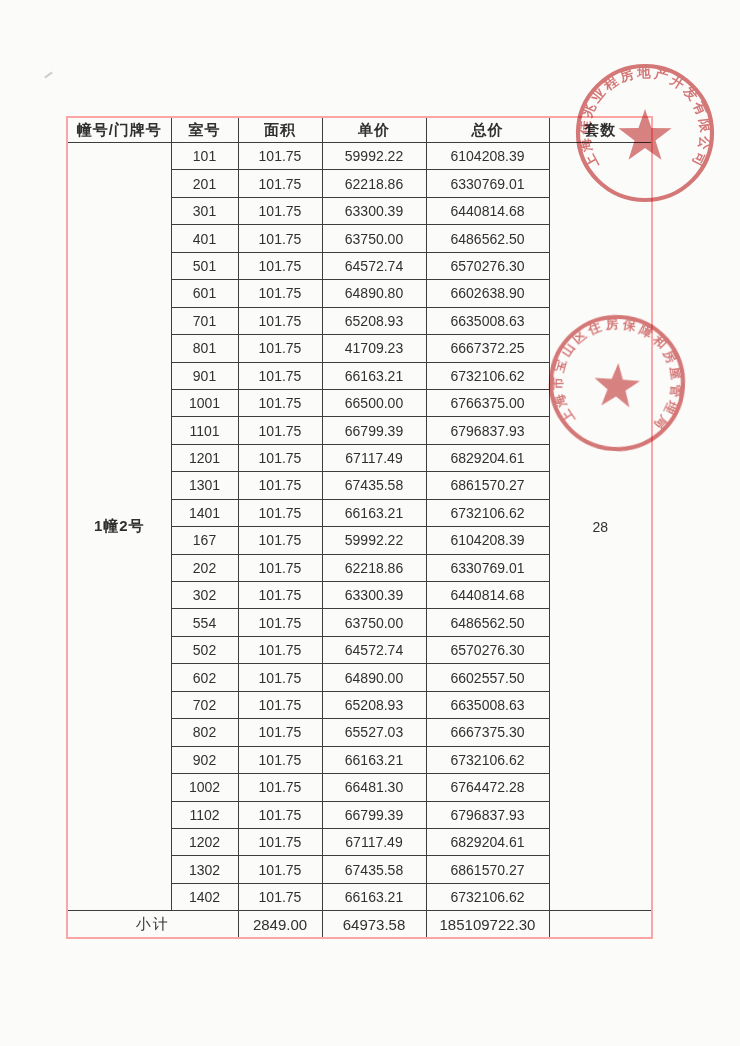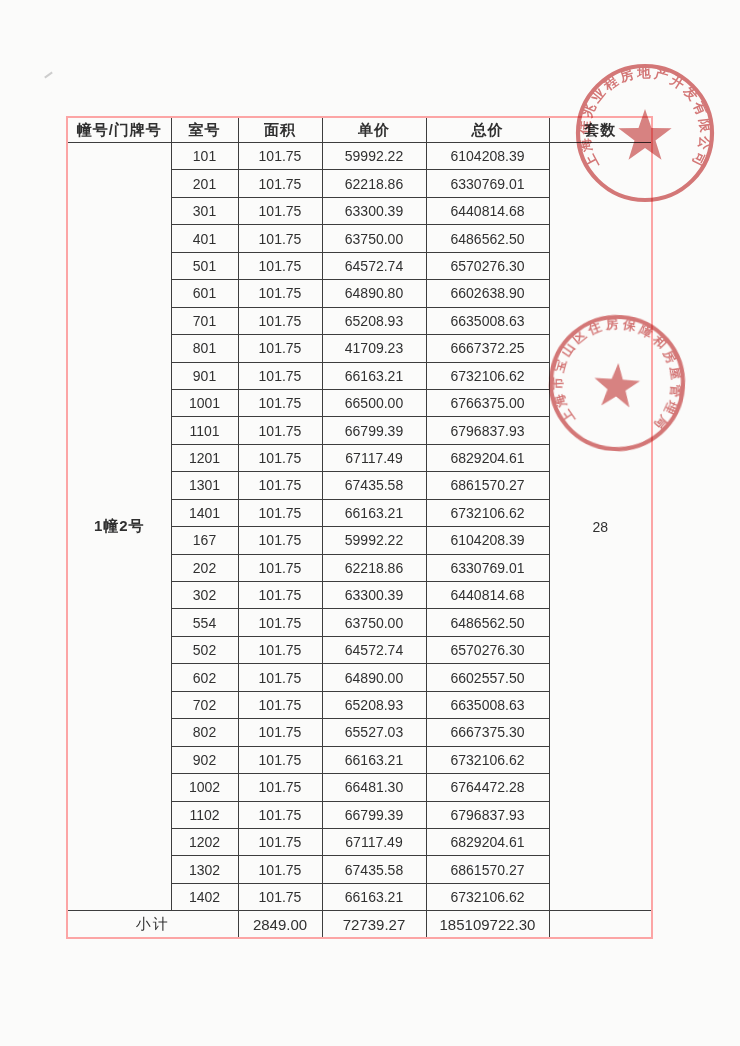--- a/index.html
+++ b/index.html
@@ -273,21 +273,21 @@
           <td>1402</td>
           <td>101.75</td>
           <td>66163.21</td>
           <td>6732106.62</td>
         </tr>
       </tbody>
     <tfoot>
       <tr>
         <td colspan="2" class="subtotal-label">小计</td>
         <td>2849.00</td>
-        <td>72739.27</td>
+        <td>64973.58</td>
         <td>185109722.30</td>
         <td></td>
       </tr>
     </tfoot>
   </table>
 
   <svg class="stamp stamp-developer" viewBox="0 0 146 146">
     <defs>
       <path id="sealArc1" d="M 27.1 105.1 A 56 56 0 1 1 118.9 105.1" fill="none"></path>
     </defs>

